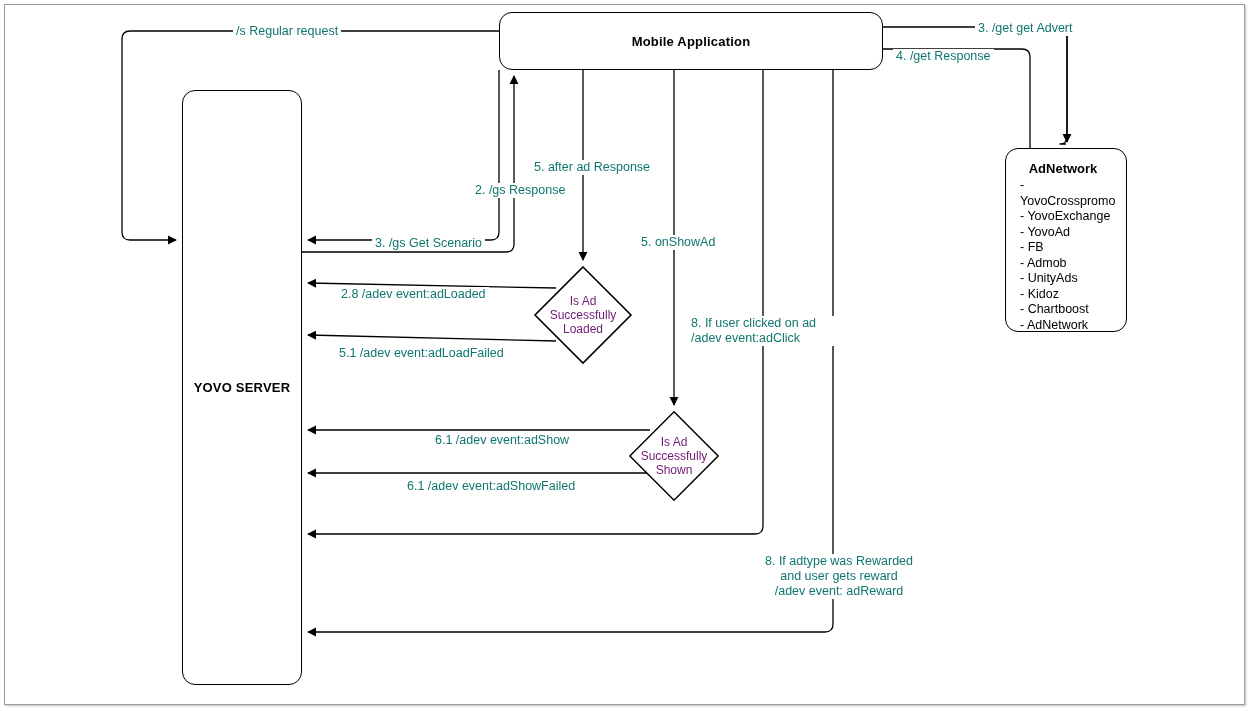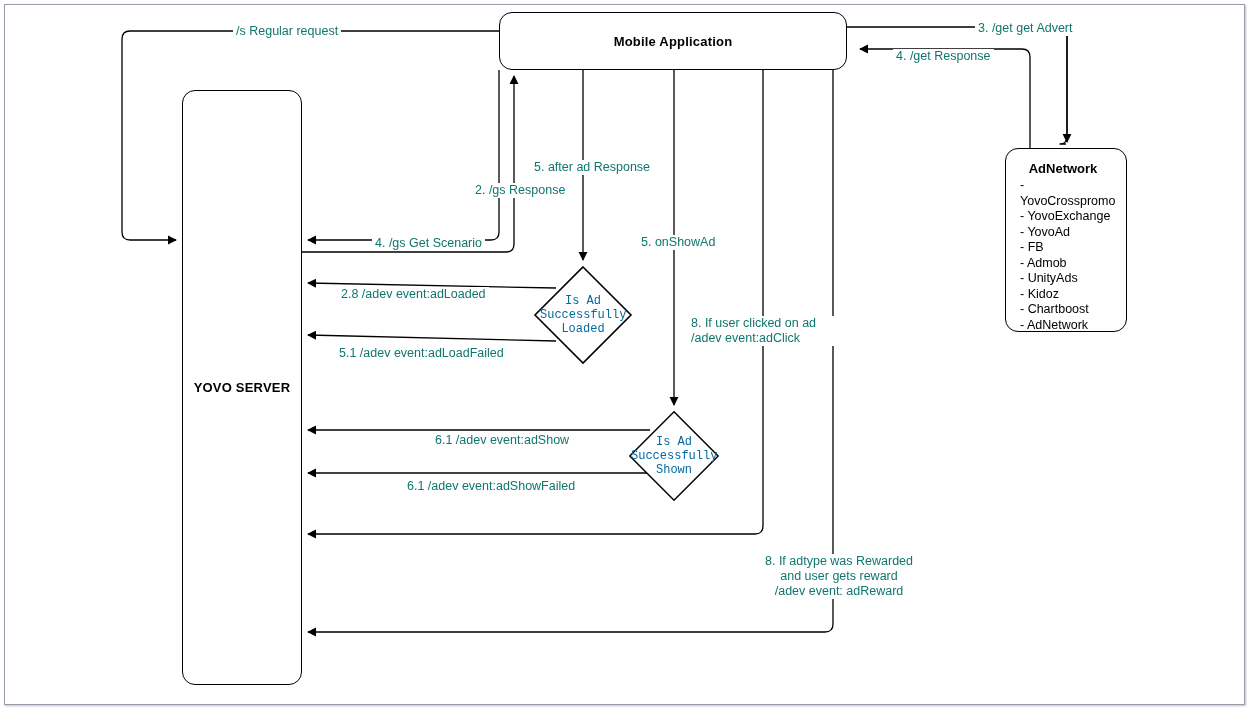--- a/index.html
+++ b/index.html
@@ -45,21 +45,21 @@
     text-align: center;
   }
   .node.rounded { border-radius: 13px; }
   .node-title {
     font-weight: bold;
     font-size: 13px;
     color: #000;
     letter-spacing: 0.2px;
   }
   #mobile-app {
-    left: 499px; top: 12px; width: 348px; height: 58px; justify-content: center;
+    left: 499px; top: 12px; width: 384px; height: 58px; justify-content: center;
   }
   #yovo-server {
     left: 182px; top: 90px; width: 120px; height: 595px;
   }
   #adnetwork {
     left: 1005px; top: 148px; width: 122px; height: 184px;
     display: block;
     padding: 12px 6px 0 0;
   }
   #adnetwork .net-title {
@@ -86,23 +86,22 @@
     position: absolute;
     left: 0; top: 0;
     width: 100%; height: 100%;
   }
   .diamond-label {
     position: relative;
     z-index: 2;
     font-size: 12px;
     line-height: 14px;
     text-align: center;
-    color: #0369a1;
+    color: #701a75;
     width: 86px;
-    font-family: Liberation Mono, monospace;
   }
   #diamond-loaded { left: 533px; top: 265px; width: 100px; height: 100px; }
   #diamond-shown  { left: 628px; top: 410px; width: 92px; height: 92px; }
 
   .edge-label {
     position: absolute;
     font-size: 12.5px;
     line-height: 15px;
     color: #0f766e;
     background: #ffffff;
@@ -199,21 +198,21 @@
       <div>Shown</div>
     </div>
   </div>
 
   <div class="edge-label" style="left:233px; top:24px;">/s Regular request</div>
 
   <div class="edge-label" style="left:975px; top:21px;">3. /get get Advert</div>
 
   <div class="edge-label" style="left:893px; top:49px;">4. /get Response</div>
 
-  <div class="edge-label" style="left:372px; top:236px;">4. /gs Get Scenario</div>
+  <div class="edge-label" style="left:372px; top:236px;">3. /gs Get Scenario</div>
 
   <div class="edge-label" style="left:472px; top:183px;">2. /gs Response</div>
 
   <div class="edge-label" style="left:531px; top:160px;">5. after ad Response</div>
 
   <div class="edge-label" style="left:638px; top:235px;">5. onShowAd</div>
 
   <div class="edge-label" style="left:338px; top:287px;">2.8 /adev event:adLoaded</div>
 
   <div class="edge-label" style="left:336px; top:346px;">5.1 /adev event:adLoadFailed</div>

